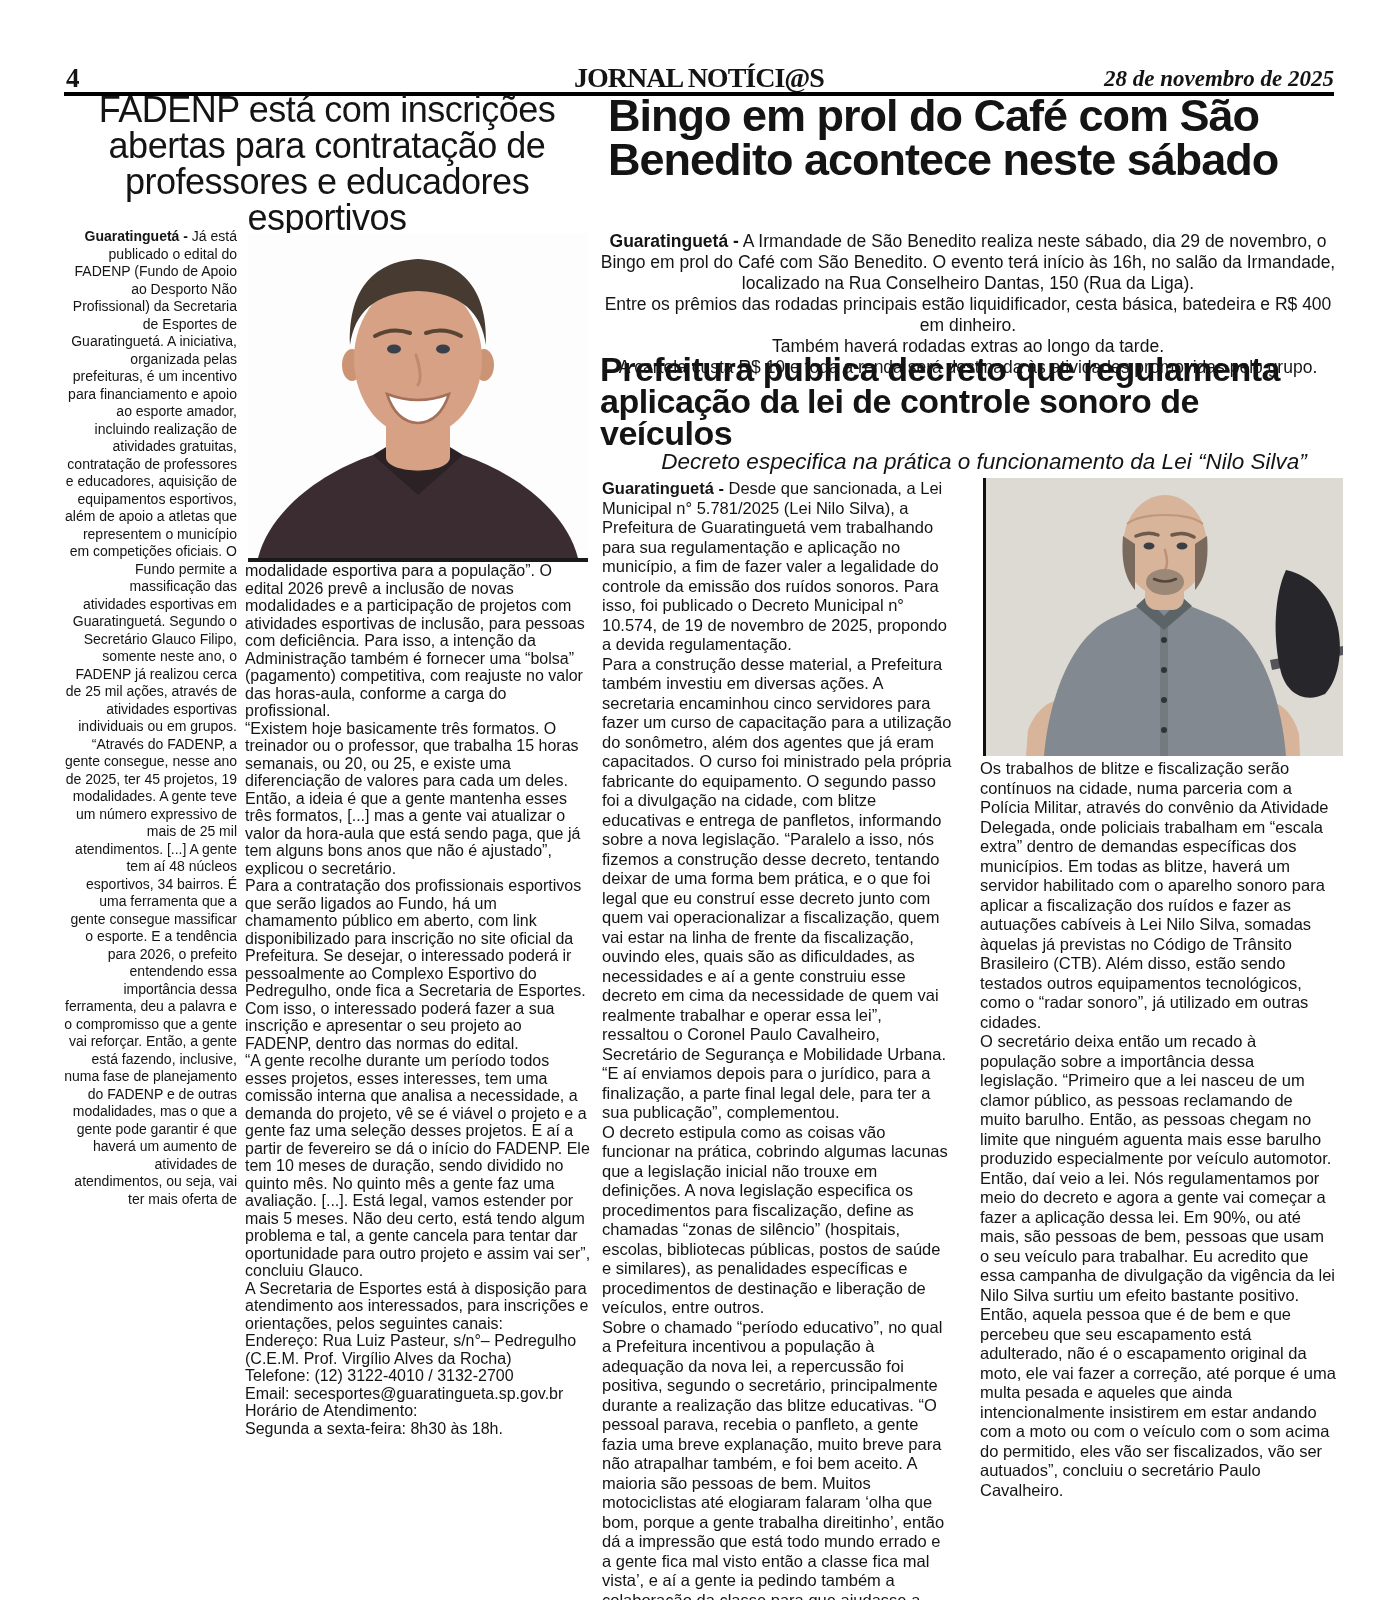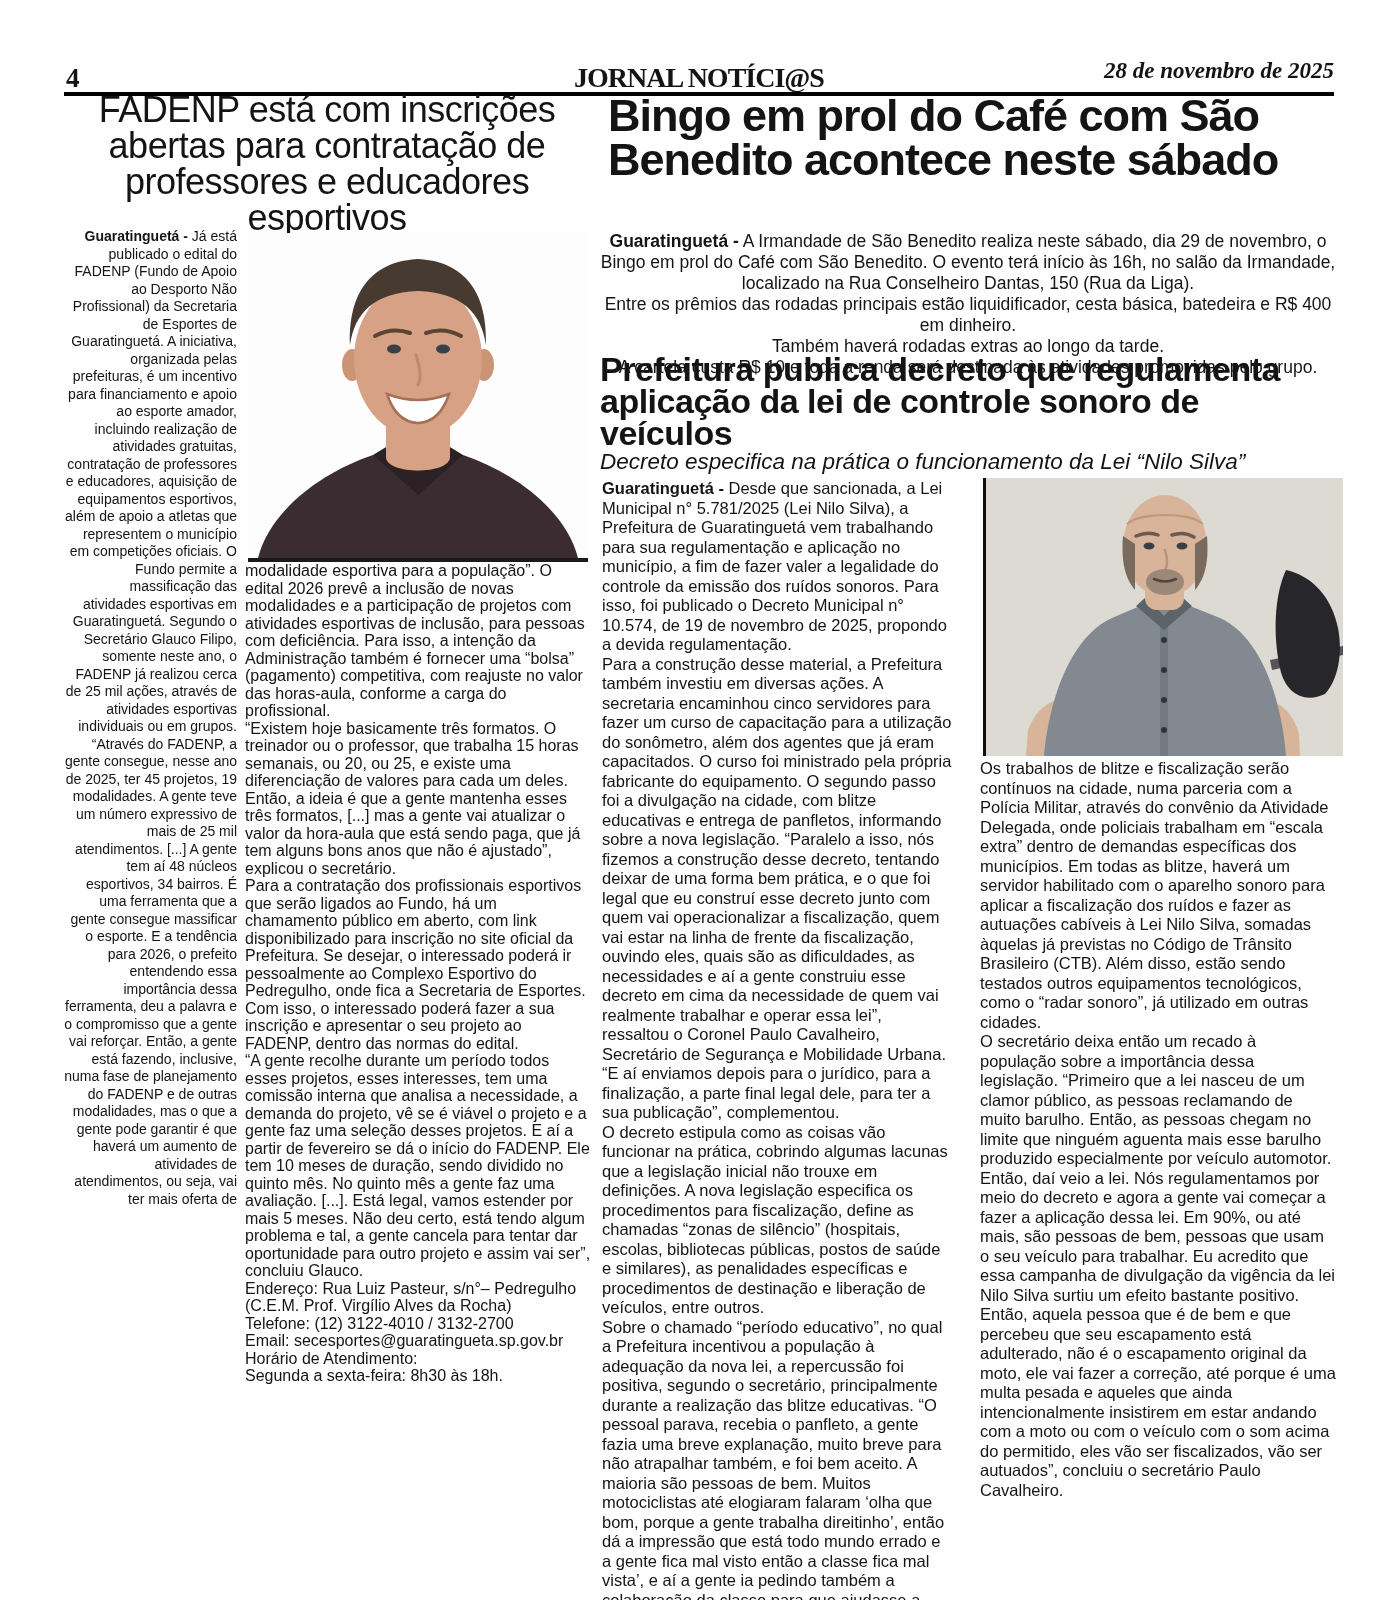--- a/index.html
+++ b/index.html
@@ -3,32 +3,32 @@
 <meta charset="utf-8">
 <style>
   html,body{margin:0;padding:0;background:#e8e8e8}
   .page{position:relative;width:1400px;height:1600px;margin:0 auto;background:#ffffff;
         font-family:"Liberation Sans",sans-serif;color:#141414;overflow:hidden}
   
   .hdr{position:absolute;left:64px;right:66px;top:56px;height:36px;border-bottom:4px solid #000}
   .hdr-num{position:absolute;left:2px;bottom:0;font-family:"Liberation Serif",serif;font-weight:bold;font-size:27px;line-height:27px}
   .hdr-mast{position:absolute;left:50%;transform:translateX(-50%);bottom:0;font-family:"Liberation Serif",serif;
             font-weight:bold;font-size:28px;line-height:28px;letter-spacing:-1px;white-space:nowrap}
-  .hdr-date{position:absolute;right:0;bottom:8px;font-family:"Liberation Serif",serif;font-weight:bold;
+  .hdr-date{position:absolute;right:0;bottom:0;font-family:"Liberation Serif",serif;font-weight:bold;
             font-style:italic;font-size:23px;white-space:nowrap}
   
   .h-fadenp{position:absolute;left:64px;top:92px;width:526px;text-align:center;font-weight:normal;
             font-size:36px;line-height:36px;letter-spacing:-.5px}
   .h-bingo{position:absolute;left:608px;top:94px;width:722px;text-align:left;font-weight:bold;
            font-size:45px;line-height:44px;letter-spacing:-1px}
   .bingo-body{position:absolute;left:600px;top:231px;width:736px;text-align:center;
               font-size:17.5px;line-height:21px}
   .h-decreto{position:absolute;left:600px;top:353px;width:736px;font-weight:bold;
              font-size:34px;line-height:32px;letter-spacing:-.5px}
-  .subhead{position:absolute;left:600px;top:450px;width:736px;font-style:italic;
+  .subhead{position:absolute;left:616px;top:450px;width:736px;text-align:center;font-style:italic;
            font-size:22.5px;line-height:24px}
   
   .fad-col1{position:absolute;left:64px;top:228px;width:173px;text-align:right;font-size:14px;line-height:17.5px}
   .fad-col2{position:absolute;left:245px;top:562px;width:346px;font-size:16px;line-height:17.5px}
   .dec-col1{position:absolute;left:602px;top:479px;width:351px;font-size:16.5px;line-height:19.5px}
   .dec-col2{position:absolute;left:980px;top:759px;width:356px;font-size:16.5px;line-height:19.5px}
   p{margin:0}
   .dateline{font-weight:bold}
   
   .photo1{position:absolute;left:248px;top:233px;width:340px;height:325px;border-bottom:4px solid #1a1a1a}
@@ -69,20 +69,21 @@
       <path d="M168,122 q7,22 2,30" stroke="#c08a6d" stroke-width="3" fill="none" stroke-linecap="round"></path>
       <path d="M139,161 Q170,173 201,161 Q192,189 170,190 Q148,189 139,161 Z" fill="#ffffff" stroke="#a5705a" stroke-width="2.5"></path>
     </svg>
   </div>
 
   <div class="fad-col2">
     <p>modalidade esportiva para a população”. O edital 2026 prevê a inclusão de novas modalidades e a participação de projetos com atividades esportivas de inclusão, para pessoas com deficiência. Para isso, a intenção da Administração também é fornecer uma “bolsa” (pagamento) competitiva, com reajuste no valor das horas-aula, conforme a carga do profissional.</p>
     <p>“Existem hoje basicamente três formatos. O treinador ou o professor, que trabalha 15 horas semanais, ou 20, ou 25, e existe uma diferenciação de valores para cada um deles. Então, a ideia é que a gente mantenha esses três formatos, [...] mas a gente vai atualizar o valor da hora-aula que está sendo paga, que já tem alguns bons anos que não é ajustado”, explicou o secretário.</p>
     <p>Para a contratação dos profissionais esportivos que serão ligados ao Fundo, há um chamamento público em aberto, com link disponibilizado para inscrição no site oficial da Prefeitura. Se desejar, o interessado poderá ir pessoalmente ao Complexo Esportivo do Pedregulho, onde fica a Secretaria de Esportes. Com isso, o interessado poderá fazer a sua inscrição e apresentar o seu projeto ao FADENP, dentro das normas do edital.</p>
     <p>“A gente recolhe durante um período todos esses projetos, esses interesses, tem uma comissão interna que analisa a necessidade, a demanda do projeto, vê se é viável o projeto e a gente faz uma seleção desses projetos. E aí a partir de fevereiro se dá o início do FADENP. Ele tem 10 meses de duração, sendo dividido no quinto mês. No quinto mês a gente faz uma avaliação. [...]. Está legal, vamos estender por mais 5 meses. Não deu certo, está tendo algum problema e tal, a gente cancela para tentar dar oportunidade para outro projeto e assim vai ser”, concluiu Glauco.</p>
+    <p>A Secretaria de Esportes está à disposição para atendimento aos interessados, para inscrições e orientações, pelos seguintes canais:</p>
     <p>Endereço: Rua Luiz Pasteur, s/n°– Pedregulho (C.E.M. Prof. Virgílio Alves da Rocha)</p>
     <p>Telefone: (12) 3122-4010 / 3132-2700</p>
     <p>Email: secesportes@guaratingueta.sp.gov.br</p>
     <p>Horário de Atendimento:</p>
     <p>Segunda a sexta-feira: 8h30 às 18h.</p>
   </div>
 
   <div class="h-bingo">Bingo em prol do Café com São Benedito acontece neste sábado</div>
   <div class="bingo-body">
     <p><b class="dateline">Guaratinguetá -</b><span> A Irmandade de São Benedito realiza neste sábado, dia 29 de novembro, o Bingo em prol do Café com São Benedito. O evento terá início às 16h, no salão da Irmandade, localizado na Rua Conselheiro Dantas, 150 (Rua da Liga).</span></p>

